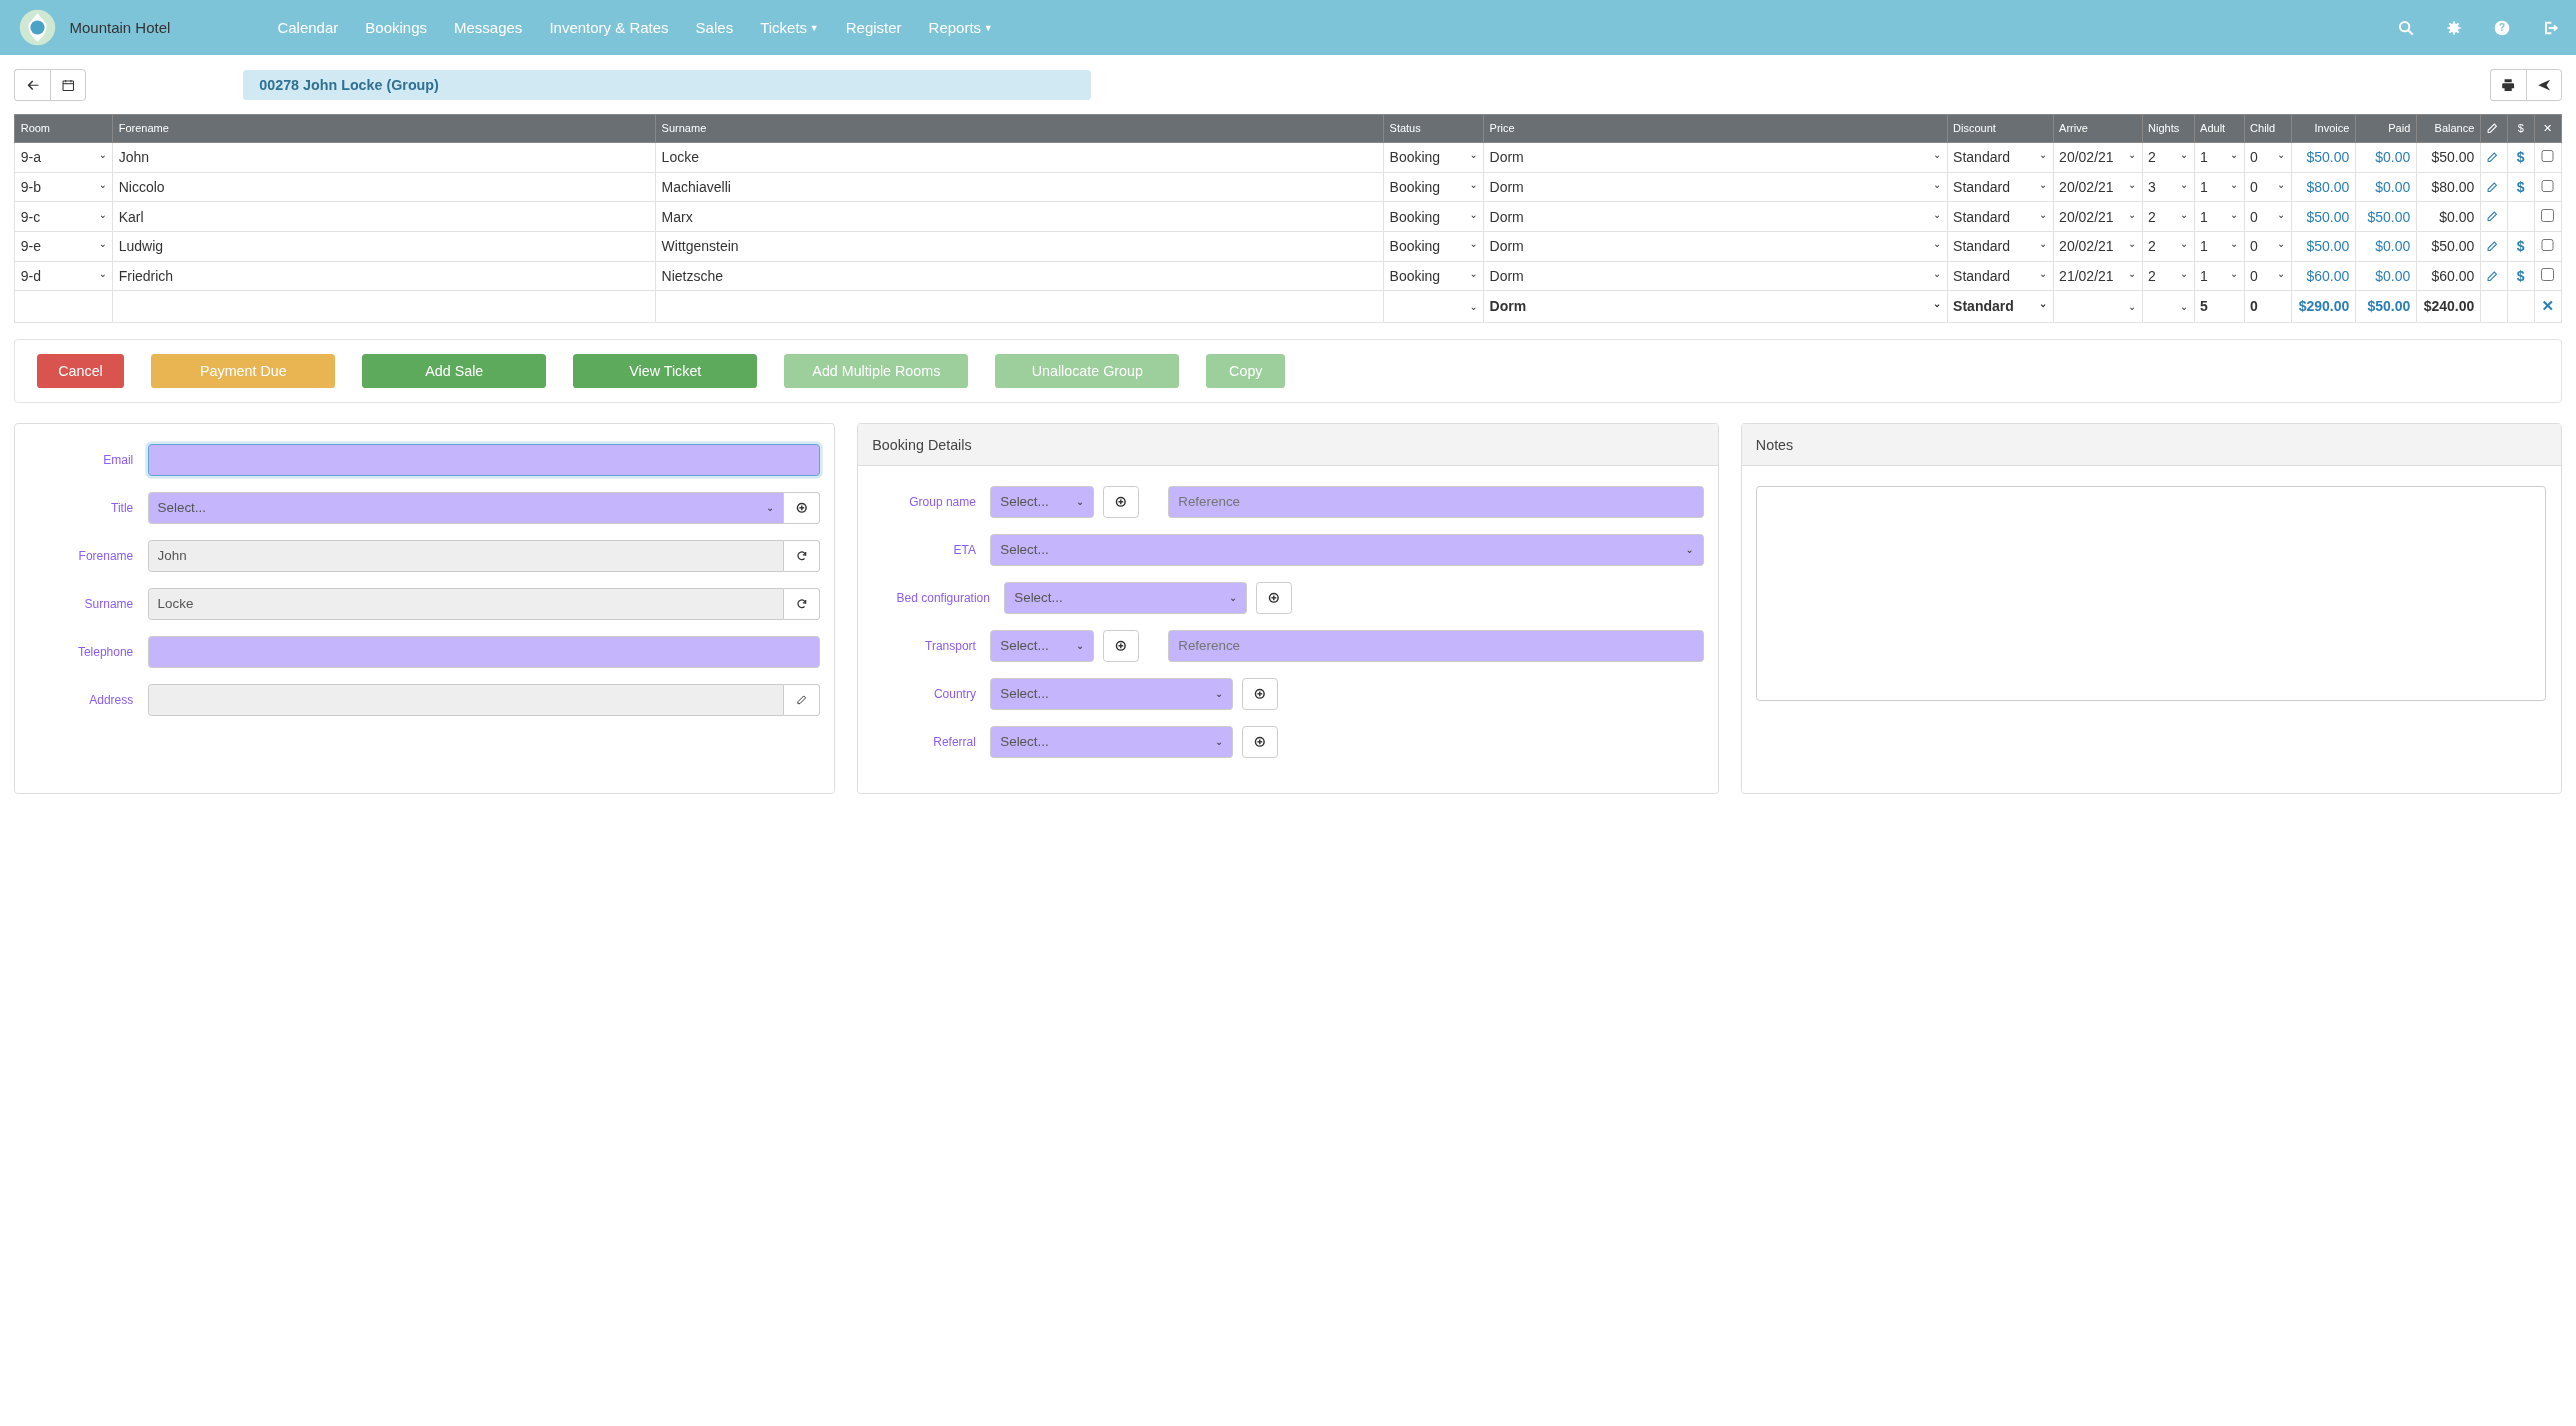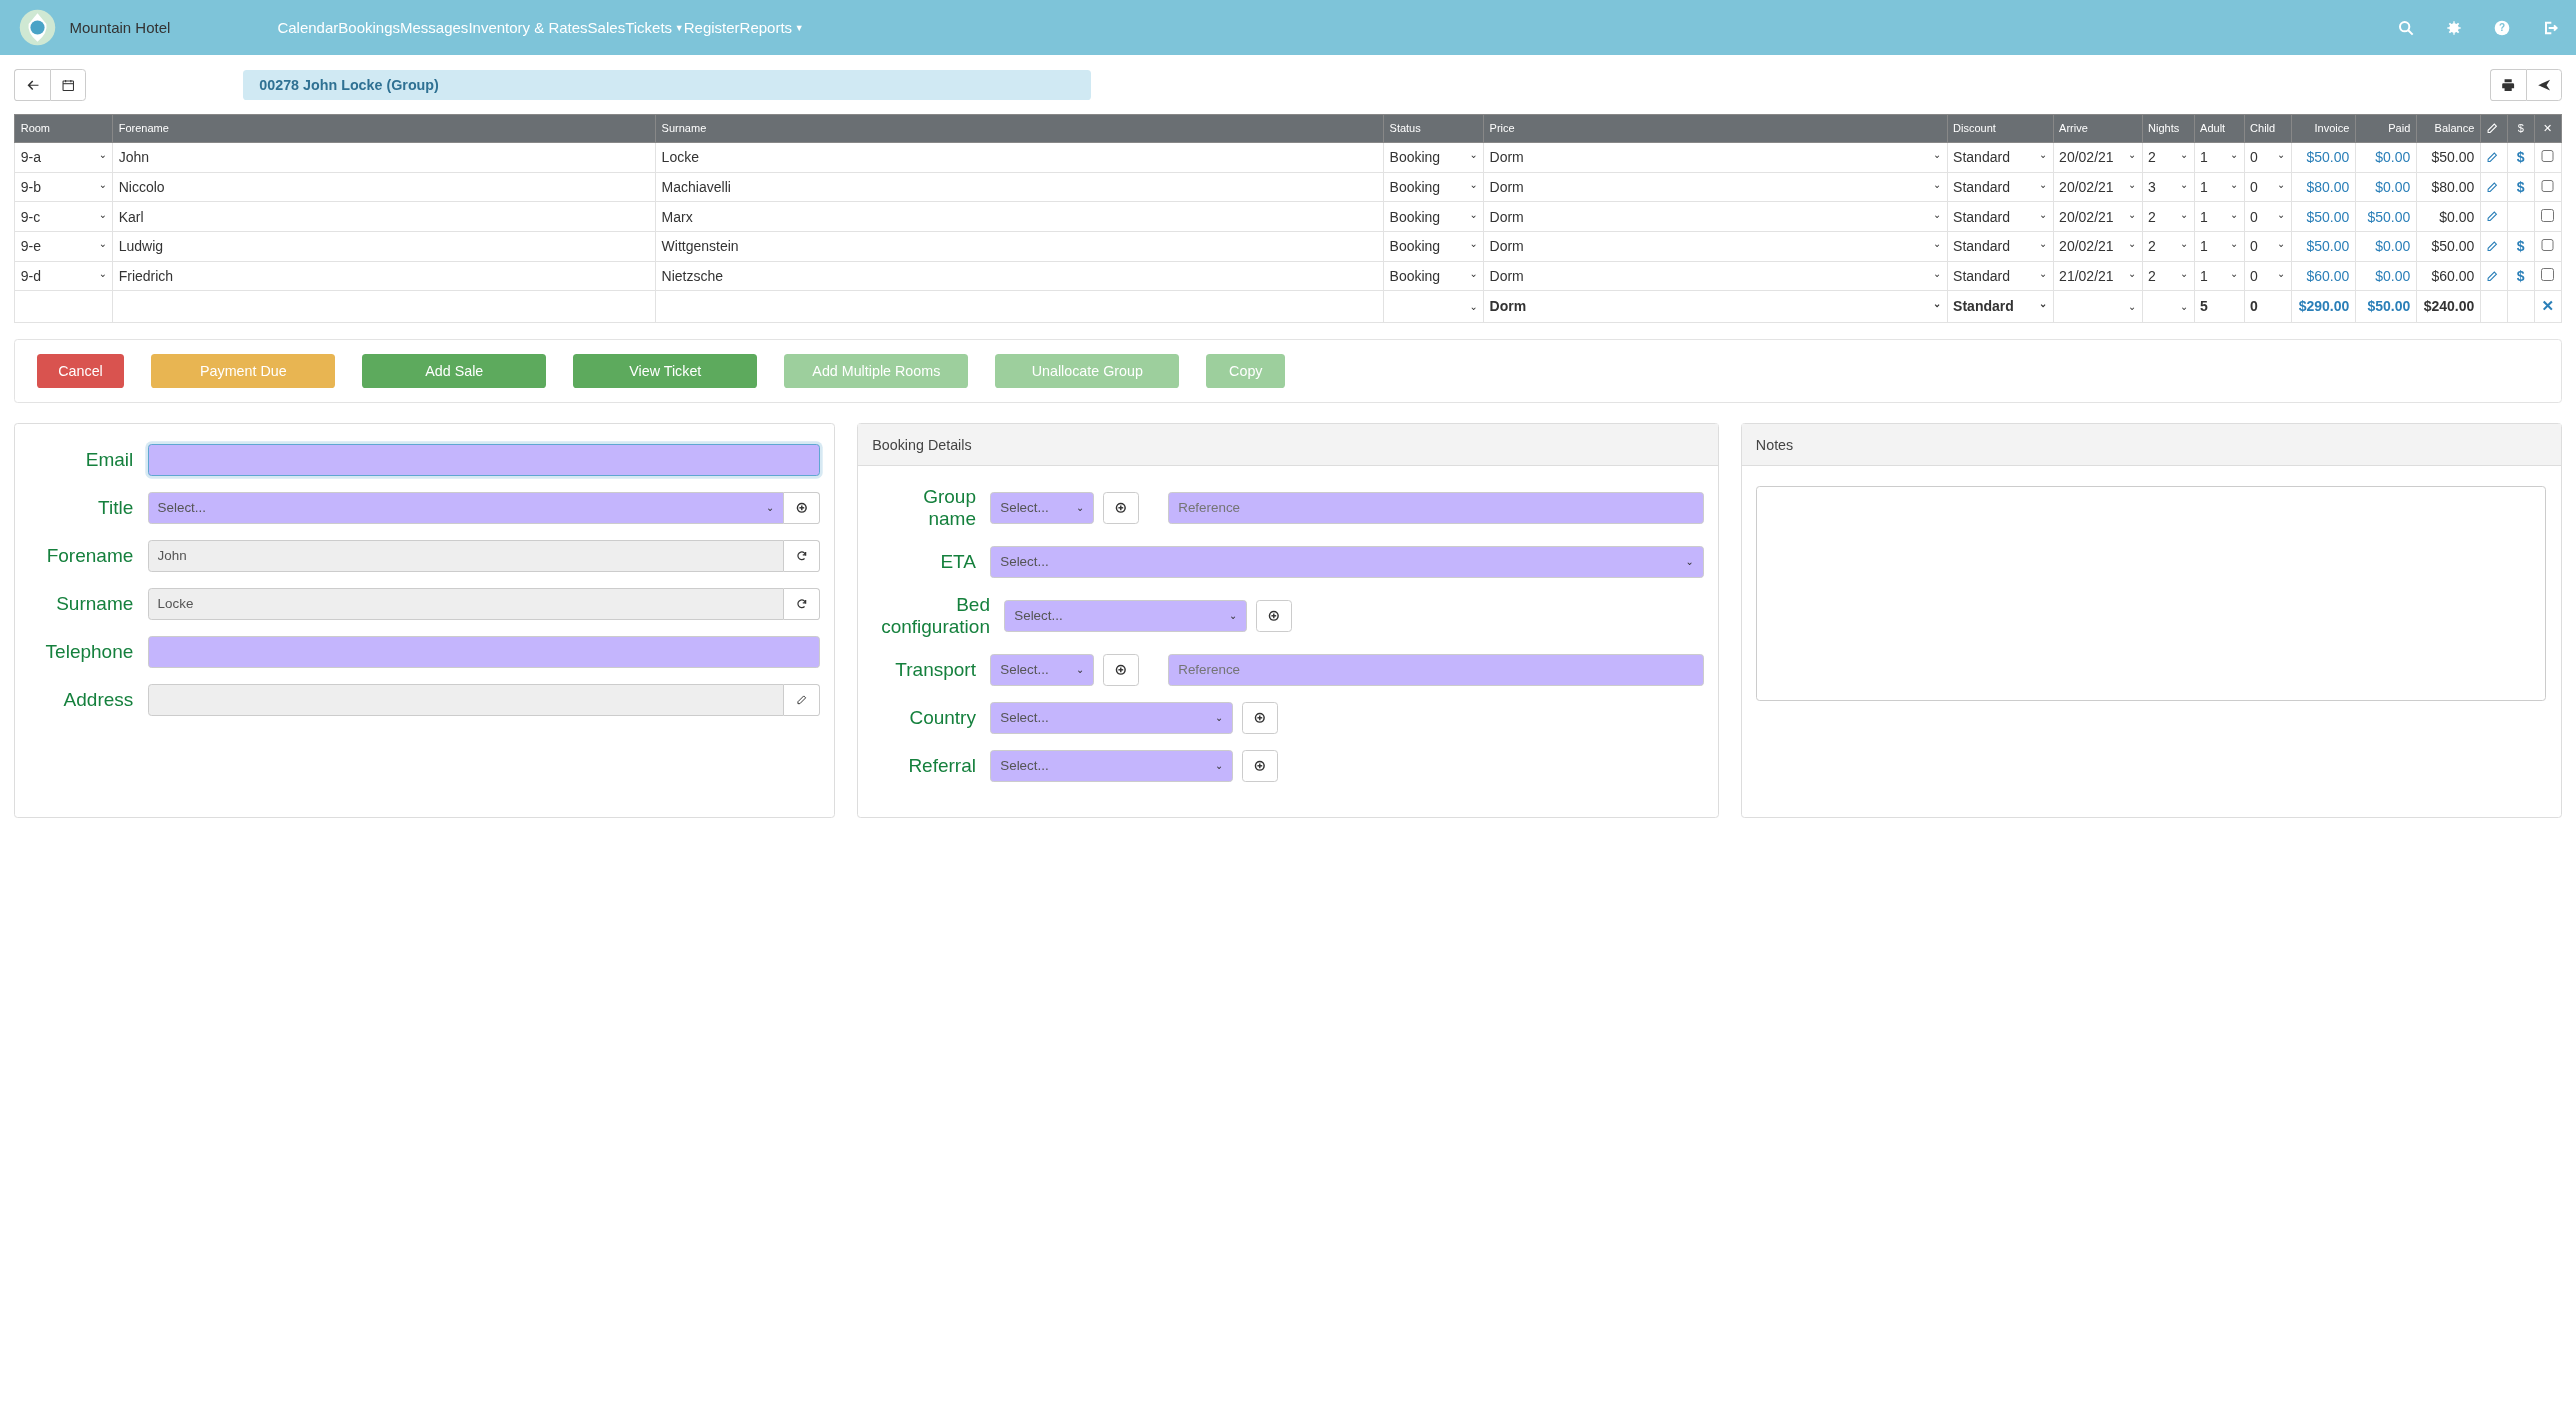--- a/index.html
+++ b/index.html
@@ -20,21 +20,21 @@
 .logo {
   width: 39px; height: 39px;
   margin-right: 12.5px;
 }
 .brand {
   font-size: 15px;
   color: #333;
   font-weight: 500;
   margin-right: 107px;
 }
-.nav-links { display: flex; flex: 1; }
+.nav-links { display: flex; gap: 27px; flex: 1; }
 .nav-link { color: #fff; font-size: 15px; cursor: pointer; display: flex; align-items: center; gap: 2.7px; }
 .caret { font-size: 9px; }
 .nav-icons { display: flex; gap: 32px; font-size: 16px; }
 .nav-icon { cursor: pointer; color: #fff;}
 
 .subbar {
   display: flex;
   align-items: center;
   padding: 14.3px 14.3px 12.5px 14.3px;
   gap: 12px;
@@ -115,21 +115,21 @@
 .btn-green { background: #5daa5d; min-width: 184px;}
 .btn-green-l { background: #9dcf9d; min-width: 184px;}
 .btn-green-sm { background:#9dcf9d; min-width:79px;}
 
 .panels { display: flex; gap: 21.5px; padding: 0 14.3px 18px 14.3px; }
 .panel { border: 0.9px solid #ddd; border-radius: 3.6px; flex: 1; }
 .panel.wide { flex: 1.05;}
 .panel-h { background: #f3f3f3; padding: 12.5px 14.3px; border-bottom: 0.9px solid #ddd; font-size: 14.3px; color:#444;}
 .panel-b { padding: 19.7px 14.3px; }
 .frow { display: flex; align-items: center; margin-bottom: 16px; gap: 0; }
-.frow label { width: 118px; text-align: right; padding-right: 14.3px; font-size: 19px; color:#15803d;}
+.frow label { width: 118px; text-align: right; padding-right: 14.3px; font-size: 12px; color:#8b5cf6;}
 .frow input[type=text], .frow .sel {
   flex: 1;
   border: 0.9px solid #ccc;
   border-radius: 3.6px 0 0 3.6px;
   height: 32px;
   padding: 0 9px;
   font-size: 13.4px;
   background:#c4b5fd;
 }
 .frow input.solo { border-radius:3.6px; }

